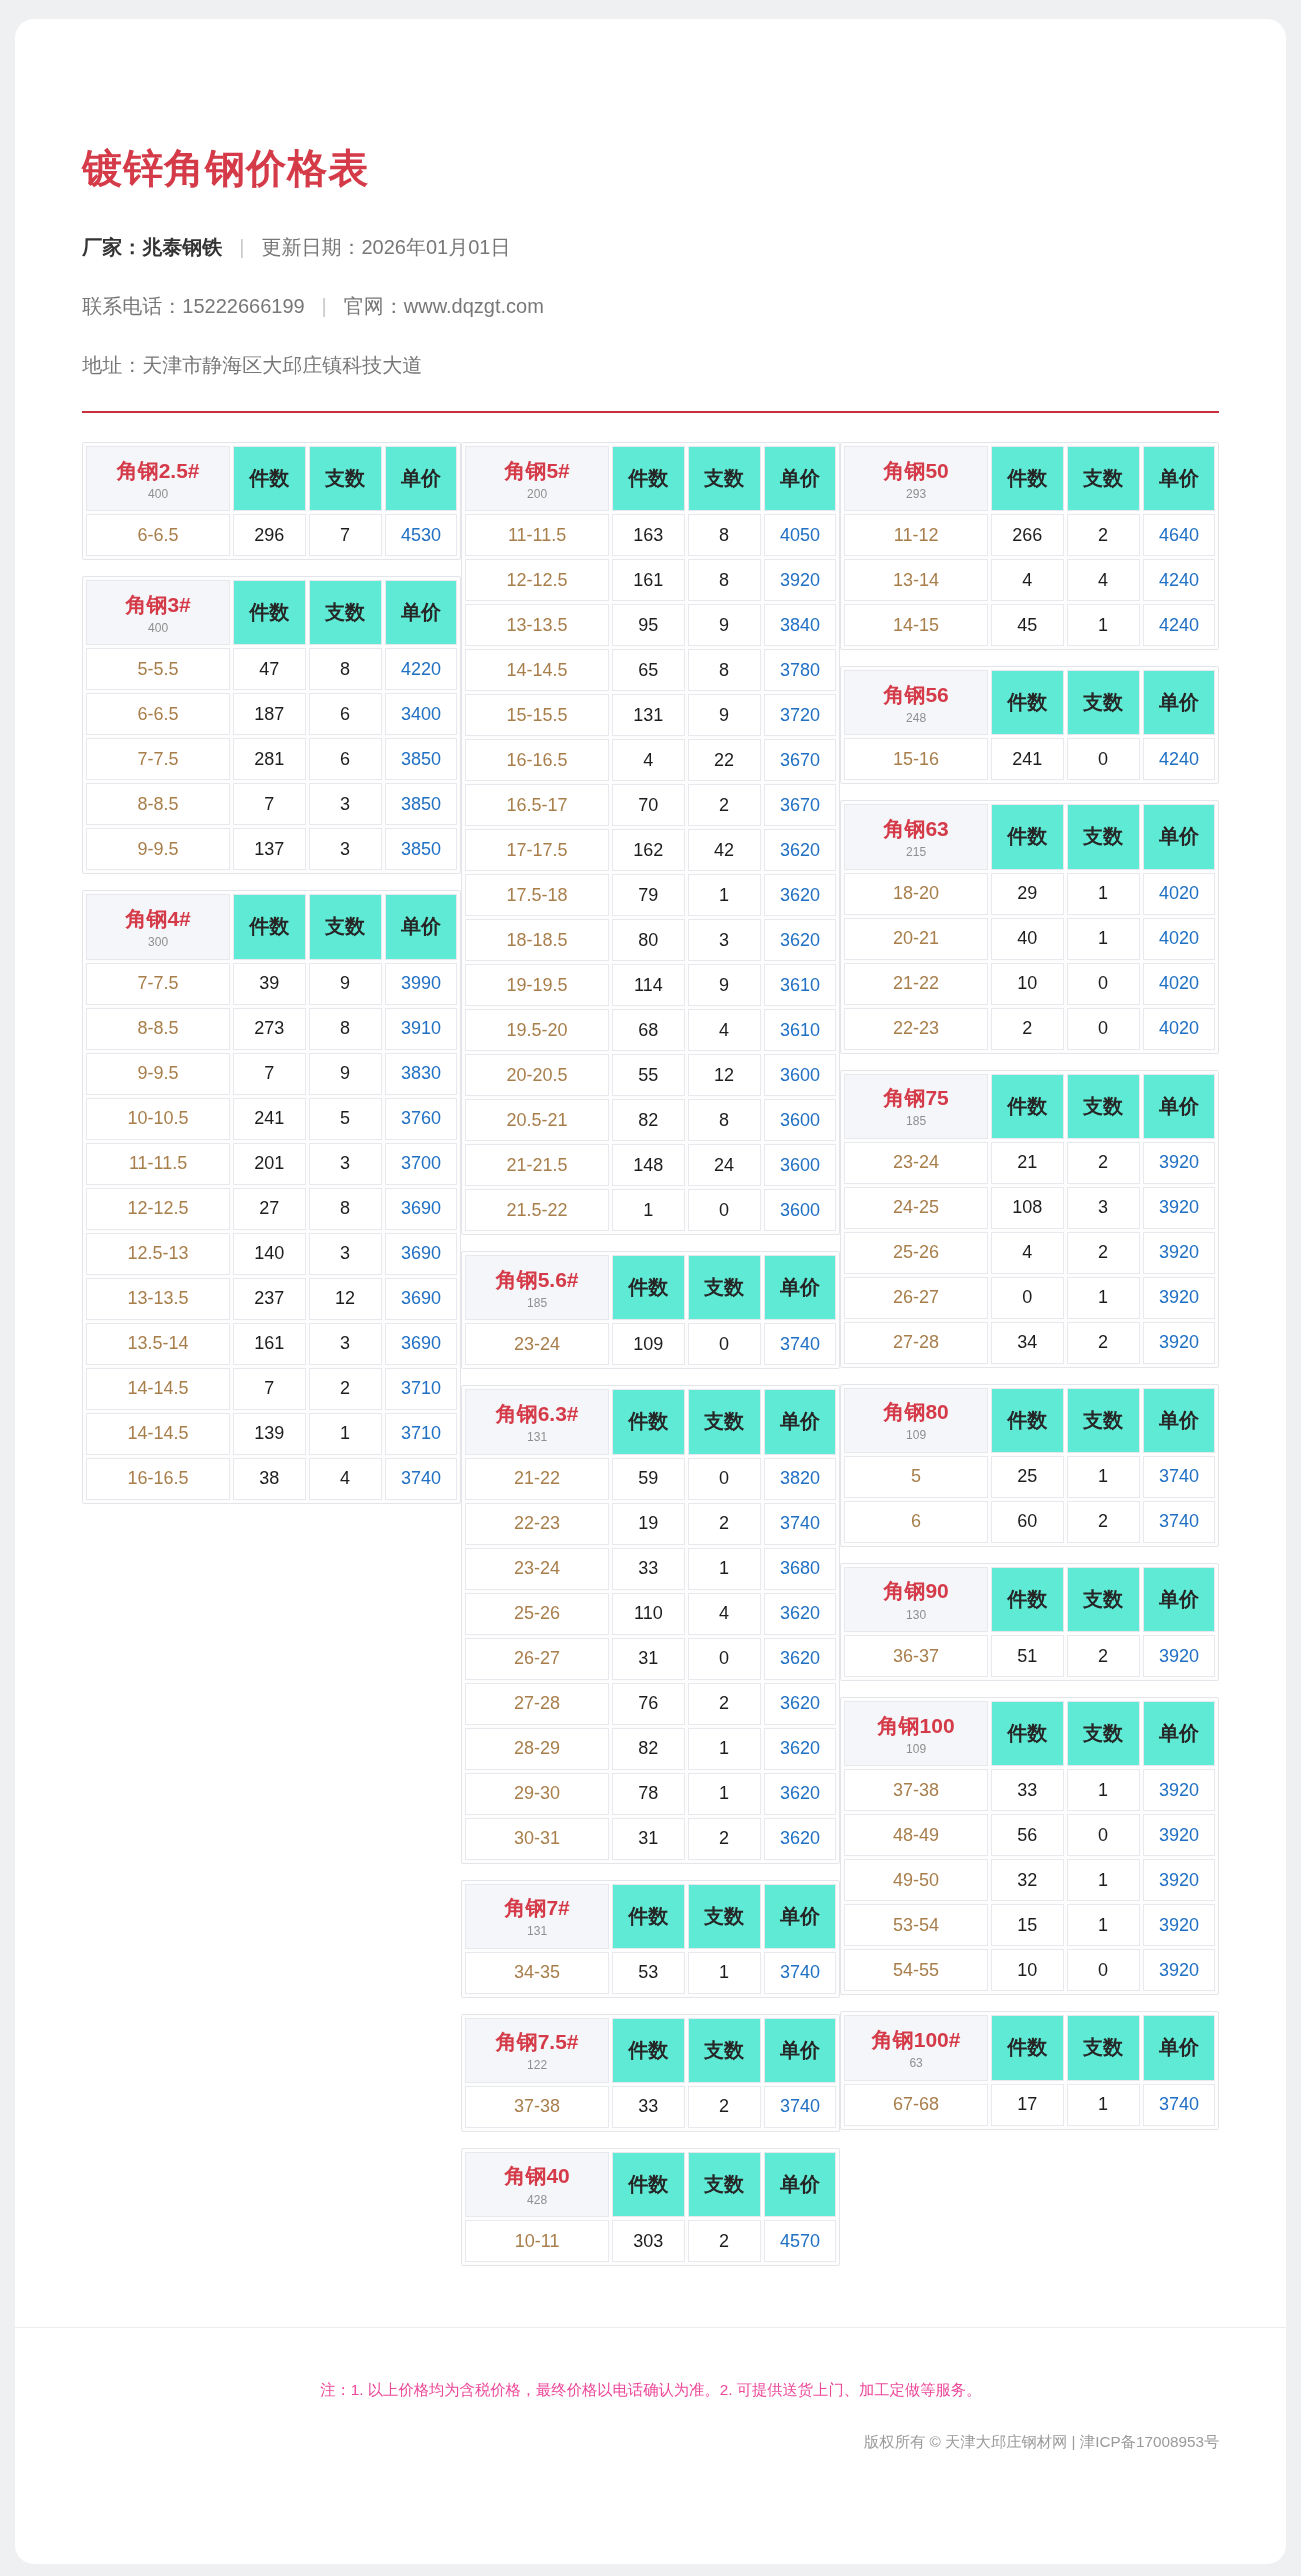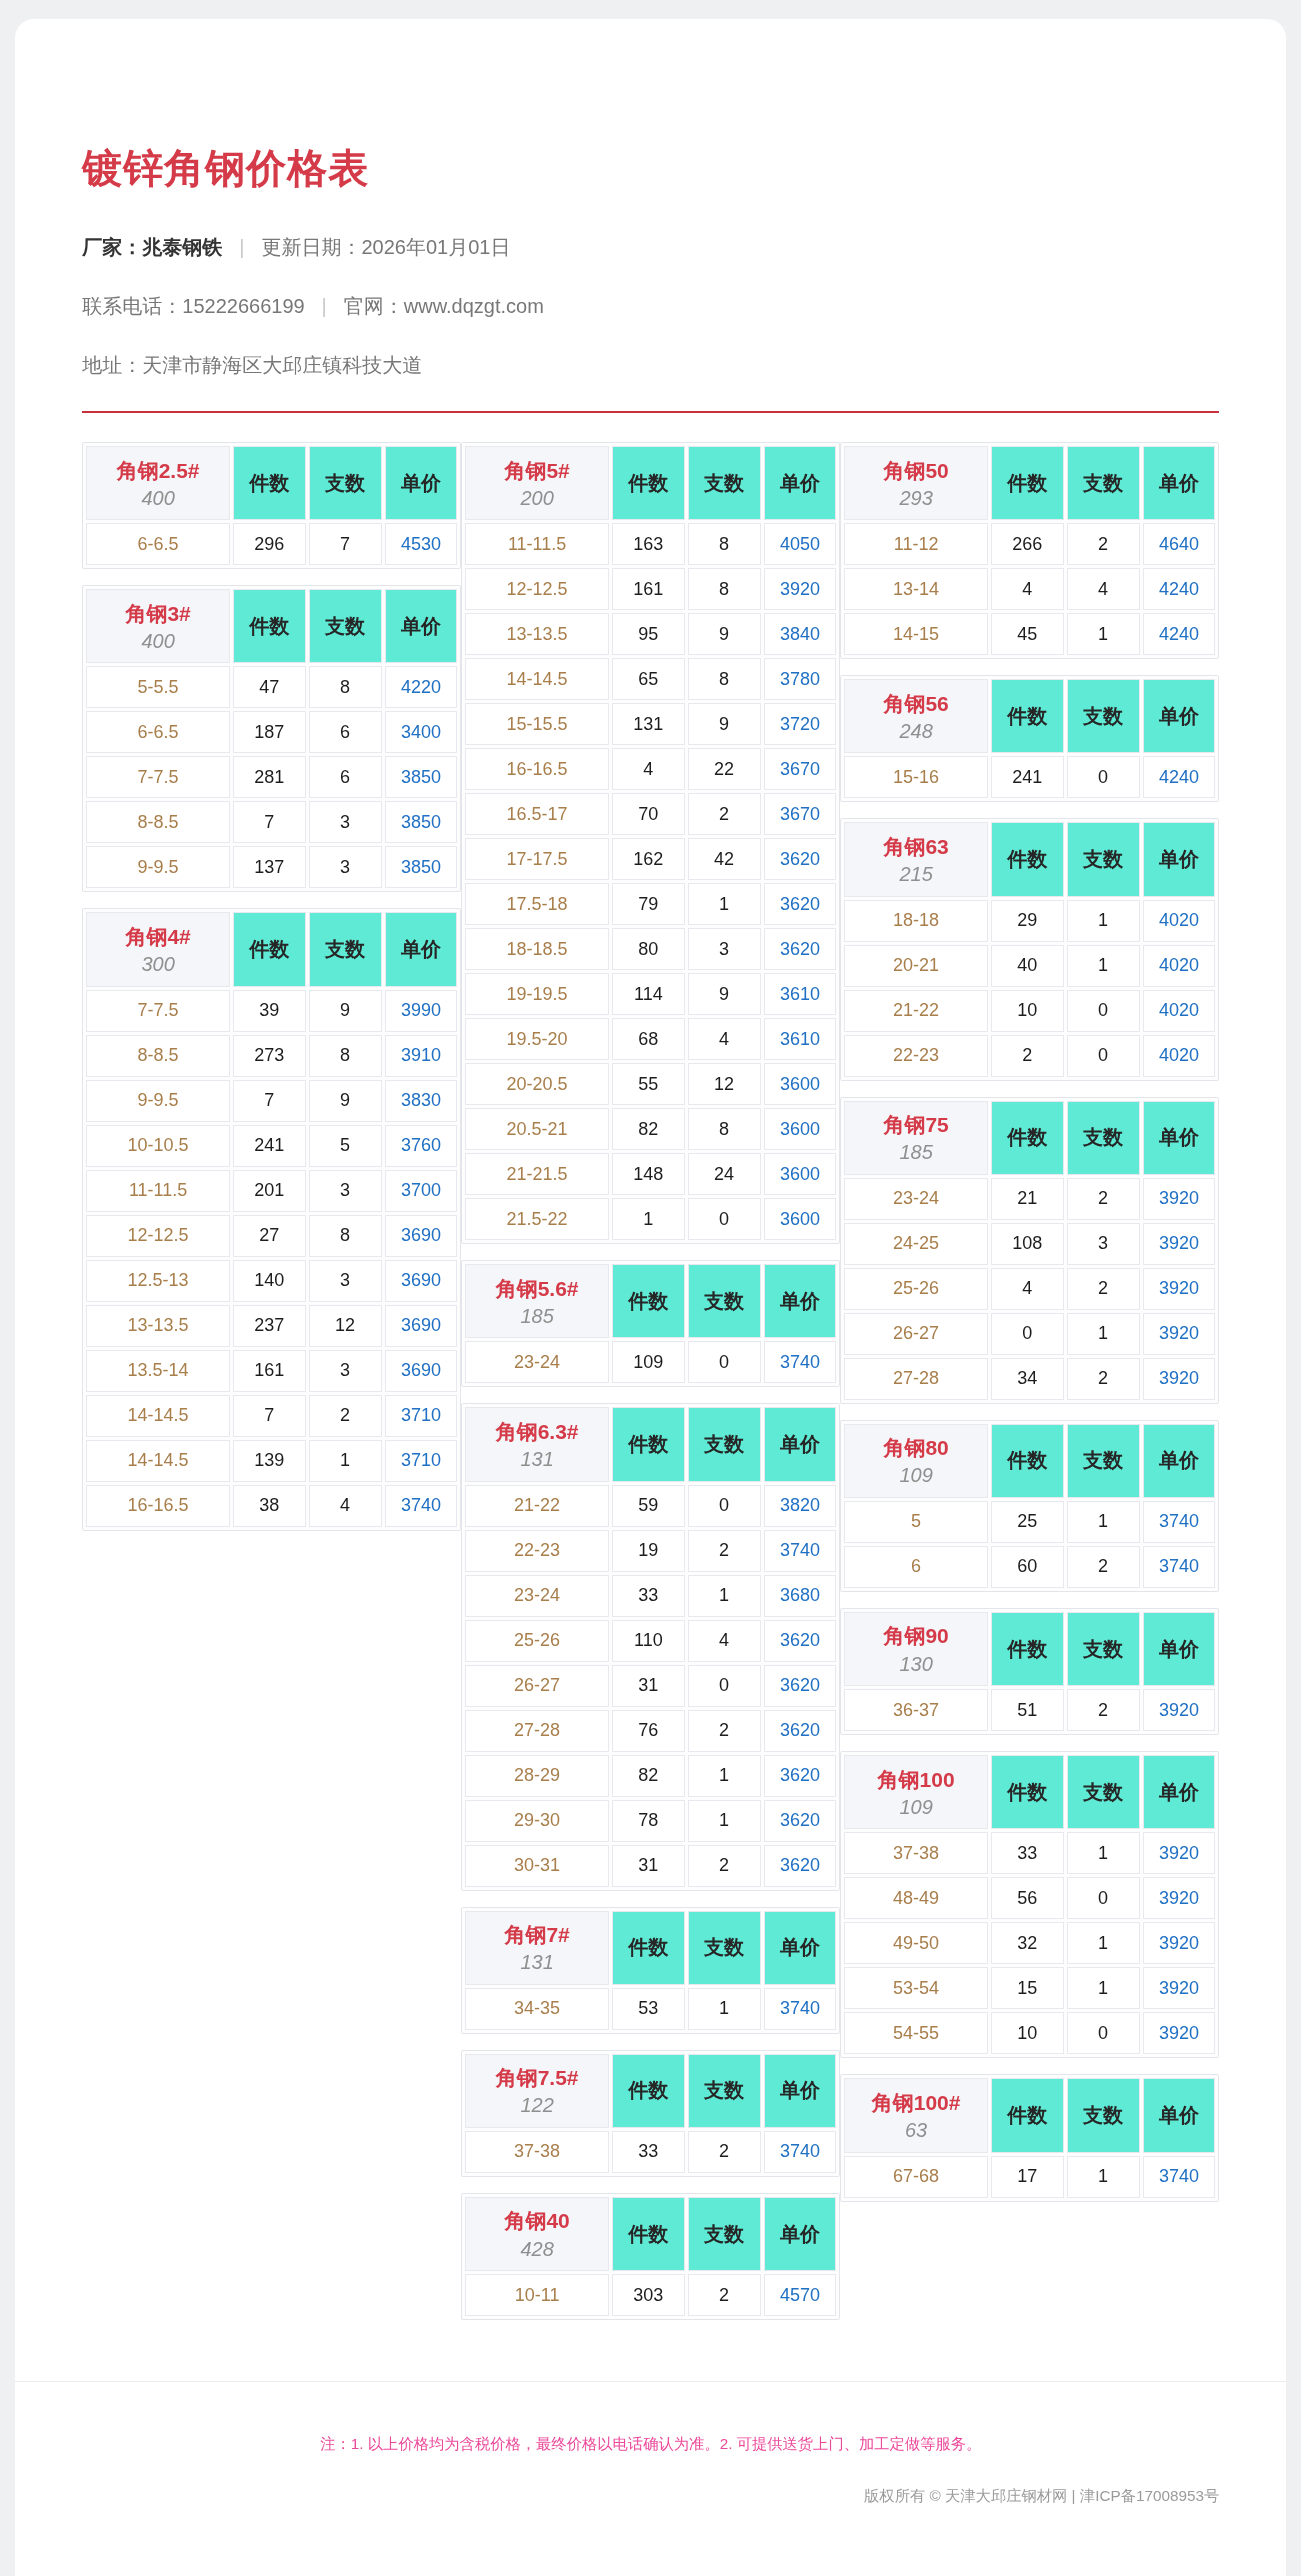--- a/index.html
+++ b/index.html
@@ -34,21 +34,21 @@
     border-collapse:separate; border-spacing:3.8px;
     background:#fdfdfe;
     border:1px solid #e3e5ea; border-radius:1.9px;
     table-layout:fixed;
   }
   .ptable th, .ptable td {
     border:1px solid #e7e9ee; text-align:center; overflow:hidden;
   }
   .ptable th.spec-head { background:#f5f6f9; padding:9.5px 3.8px; width:39%; }
   .tname { font-size:21px; font-weight:bold; color:var(--accent,#d43a48); line-height:1.3; }
-  .tstock { font-size:20px; color:#8f8f8f; margin-top:2.9px; font-weight:normal;font-style:italic; }
+  .tstock { font-size:12px; color:#8f8f8f; margin-top:2.9px; font-weight:normal; }
   .ptable th.col-head {
     background:#5eead4; font-size:20px; font-weight:bold; color:#262626; width:20%;
   }
   .ptable td { height:38px; font-size:18px; background:#ffffff; }
   .ptable td.spec  { color:var(--spec,#a87e4b); }
   .ptable td.num   { color:#1d1d1d; }
   .ptable td.price { color:var(--price,#2070c4); }
   .footer-divider {
     border:none; border-top:1px solid #ececee;
     margin:61px -67px 0;
@@ -565,21 +565,21 @@
                 <div class="tname">角钢63</div>
                 <div class="tstock">215</div>
               </th>
               <th class="col-head">件数</th>
               <th class="col-head">支数</th>
               <th class="col-head">单价</th>
             </tr>
           </thead>
           <tbody>
             <tr>
-              <td class="spec">18-18</td>
+              <td class="spec">18-20</td>
               <td class="num">29</td>
               <td class="num">1</td>
               <td class="price">4020</td>
             </tr>
             <tr>
               <td class="spec">20-21</td>
               <td class="num">40</td>
               <td class="num">1</td>
               <td class="price">4020</td>
             </tr>

